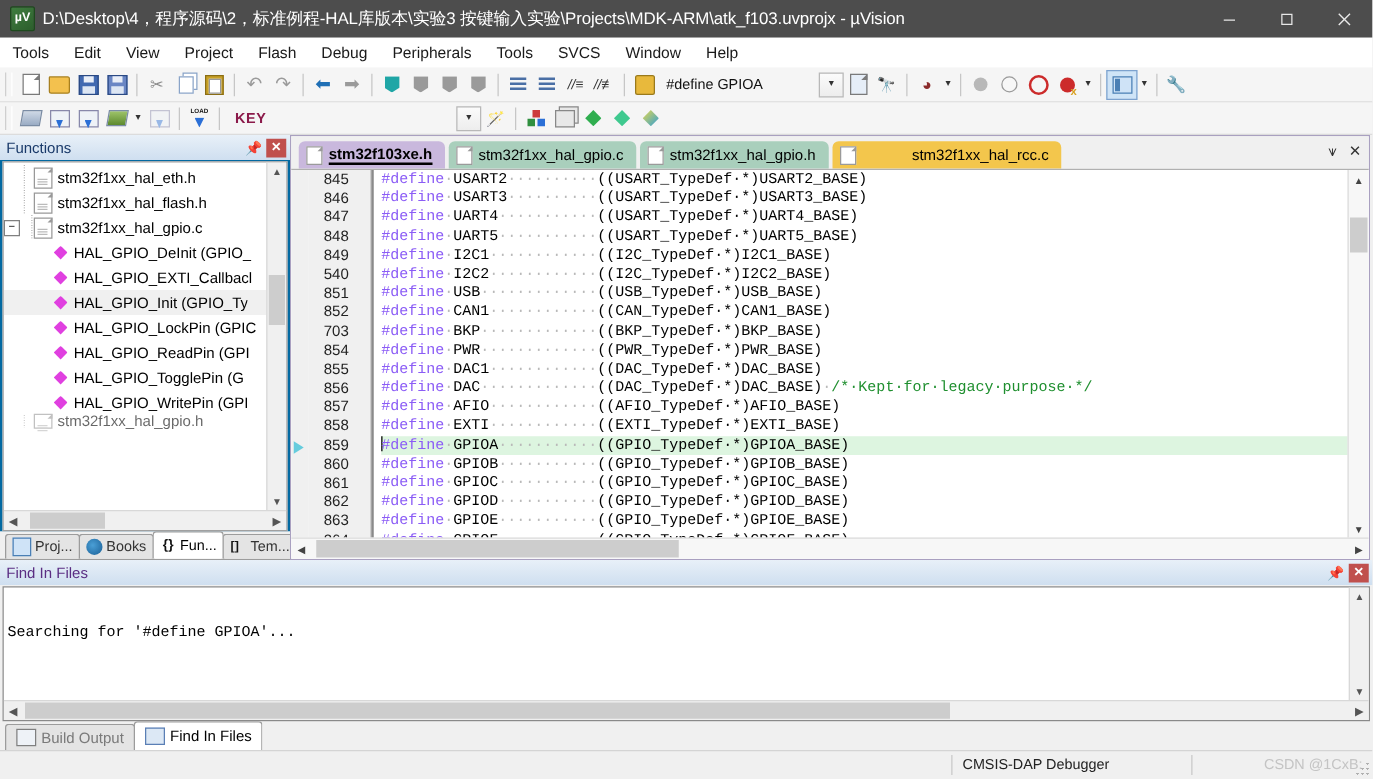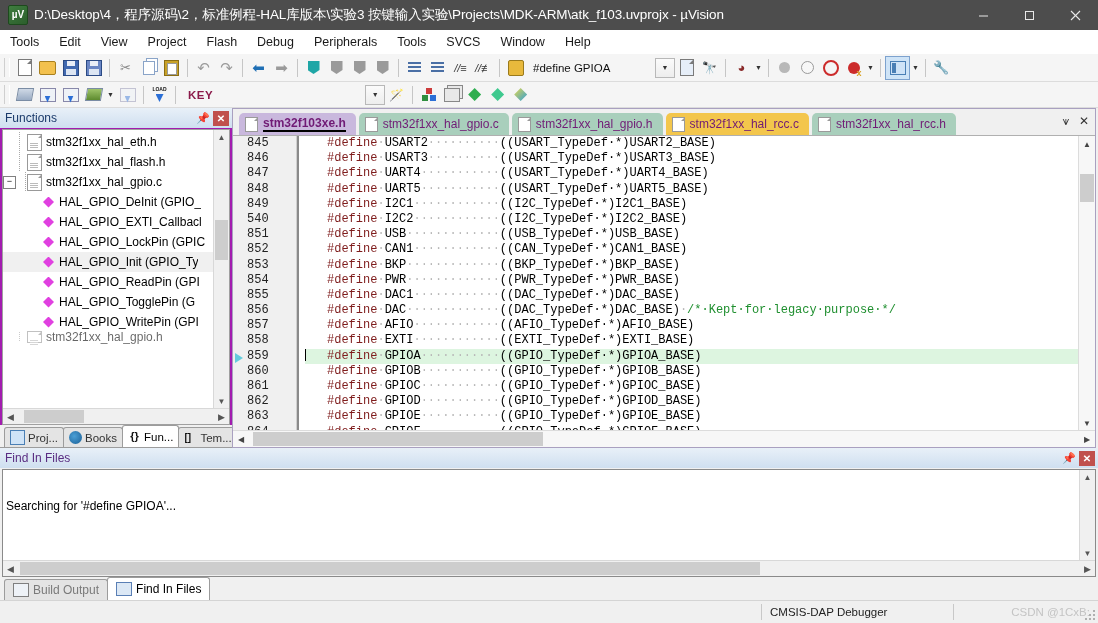--- a/index.html
+++ b/index.html
@@ -205,21 +205,21 @@
     height: 340px;
     background: #f0f0f0;
     padding: 0;
   }
 
   
   .func-panel {
     width: 232px;
     display: flex;
     flex-direction: column;
-    background: #a21caf;
+    background: #0369a1;
     flex: 0 0 232px;
   }
   .panel-header {
     height: 20px;
     display: flex;
     align-items: center;
     background: linear-gradient(#e8f0f8,#cfdff0);
     padding-left: 5px;
     font-size: 12px;
     color: #1a3a6a;
@@ -381,42 +381,42 @@
     align-items: flex-end;
     flex: 0 0 26px;
     padding-left: 6px;
     position: relative;
   }
   .etab {
     height: 22px;
     display: flex; align-items: center;
     padding: 0 10px 0 6px;
     font-size: 12px;
-    color: #701a75;
+    color: #000000;
     border-radius: 5px 5px 0 0;
     margin-right: 3px;
     white-space: nowrap;
     position: relative;
   }
   .etab .eti {
     width: 11px; height: 13px;
     background: #fff;
     border: 1px solid #9a9a9a;
     margin-right: 5px;
     flex: 0 0 11px;
     position: relative;
   }
   .etab .eti:after {
     content:''; position:absolute; right:-1px; top:-1px;
     border-width: 0 0 4px 4px; border-style: solid;
     border-color: transparent transparent #9a9a9a transparent;
   }
   .etab.purple { background: #c9b8dd; }
   .etab.green  { background: #a9cfbc; }
-  .etab.yellow { background: #f3c64c; }
+  .etab.yellow { background: #f3c64c; gap: 40px; }
   .etab.active .elabel {
     font-weight: bold;
     border-bottom: 2px solid #000;
   }
   .tab-ctrl {
     position: absolute; right: 2px; top: 3px;
     display: flex; align-items: center;
   }
   .tab-ctrl span {
     width: 18px; height: 18px;
@@ -449,39 +449,39 @@
     position: absolute; left: 2px;
     width: 0; height: 0;
     border-style: solid;
     border-width: 5px 0 5px 8px;
     border-color: transparent transparent transparent #66ccdd;
   }
   .gutter-num {
     width: 44px;
     background: #f0f0f0;
     flex: 0 0 44px;
-    text-align: left;
+    text-align: center;
     padding-right: 5px;
-    font-family: Liberation Mono, monospace;
+    font-family: Liberation Sans, sans-serif;
     font-size: 12px;
     color: #222;
     border-right: 1px solid #cfcfcf;
   }
   .code-lines {
     flex: 1 1 auto;
     font-family: "Liberation Mono", monospace;
     font-size: 12px;
     white-space: pre;
     padding-left: 6px;
     border-left: 2px solid #8a8a8a;
     overflow: hidden;
   }
   .ln { height: 15.2px; line-height: 15.2px; }
   .ln.hl { background: #ddf5e0; }
-  .kw { color: #7f1d1d; margin-left: 22px; }
+  .kw { color: #8b5cf6; }
   .ws { color: #b8b8b8; }
   .cm { color: #1f8f2f; }
   .gnum-line { height: 15.2px; line-height: 15.2px; }
   .cursor-bar {
     display:inline-block; width:0; border-left:1px solid #000; height:12px;
     vertical-align: -2px; margin-right:-1px;
   }
   .code-vscroll {
     position:absolute; right:0; top:0; bottom:16px; width:16px;
     background:#f7f7f7; border-left:1px solid #dcdcdc;
@@ -517,21 +517,21 @@
   .fif-body {
     flex: 1 1 auto;
     background: #fff;
     border: 1px solid #8a8a8a;
     margin: 1px 2px 0 2px;
     position: relative;
     overflow: hidden;
   }
   .fif-lines {
     position:absolute; left:0;top:0;right:16px;bottom:16px;
-    font-family: Liberation Sans, sans-serif;
+    font-family: Liberation Mono, monospace;
     font-size: 12px;
     white-space: pre;
     overflow: hidden;
     padding-left: 3px;
   }
   .fl { height: 17px; line-height: 17px; }
   .fif-tabs {
     height: 23px;
     display: flex; align-items: flex-end;
     background: #f0f0f0;
@@ -821,29 +821,29 @@
           <div class="tnode">
             <span class="ind2"></span>
             <span class="fnicon"></span>
             <span class="tlabel">HAL_GPIO_DeInit (GPIO_</span>
           </div>
           <div class="tnode">
             <span class="ind2"></span>
             <span class="fnicon"></span>
             <span class="tlabel">HAL_GPIO_EXTI_Callbacl</span>
           </div>
+          <div class="tnode sel">
+            <span class="ind2"></span>
+            <span class="fnicon"></span>
+            <span class="tlabel">HAL_GPIO_Init (GPIO_Ty</span>
+          </div>
           <div class="tnode">
             <span class="ind2"></span>
             <span class="fnicon"></span>
             <span class="tlabel">HAL_GPIO_LockPin (GPIC</span>
-          </div>
-          <div class="tnode sel">
-            <span class="ind2"></span>
-            <span class="fnicon"></span>
-            <span class="tlabel">HAL_GPIO_Init (GPIO_Ty</span>
           </div>
           <div class="tnode">
             <span class="ind2"></span>
             <span class="fnicon"></span>
             <span class="tlabel">HAL_GPIO_ReadPin (GPI</span>
           </div>
           <div class="tnode">
             <span class="ind2"></span>
             <span class="fnicon"></span>
             <span class="tlabel">HAL_GPIO_TogglePin (G</span>
@@ -904,24 +904,20 @@
           <span class="eti"></span>
           <span class="elabel">stm32f1xx_hal_gpio.c</span>
         </div>
         <div class="etab green">
           <span class="eti"></span>
           <span class="elabel">stm32f1xx_hal_gpio.h</span>
         </div>
         <div class="etab yellow">
           <span class="eti"></span>
           <span class="elabel">stm32f1xx_hal_rcc.c</span>
-        </div>
-        <div class="etab green">
-          <span class="eti"></span>
-          <span class="elabel">stm32f1xx_hal_rcc.h</span>
         </div>
         <div class="tab-ctrl">
           <span>⩛</span>
           <span>✕</span>
         </div>
       </div>
 
       <div class="codeview">
         <div class="code-inner">
 
@@ -931,21 +927,21 @@
 
           <div class="gutter-num">
             <div class="gnum-line">845</div>
             <div class="gnum-line">846</div>
             <div class="gnum-line">847</div>
             <div class="gnum-line">848</div>
             <div class="gnum-line">849</div>
             <div class="gnum-line">540</div>
             <div class="gnum-line">851</div>
             <div class="gnum-line">852</div>
-            <div class="gnum-line">853</div>
+            <div class="gnum-line">703</div>
             <div class="gnum-line">854</div>
             <div class="gnum-line">855</div>
             <div class="gnum-line">856</div>
             <div class="gnum-line">857</div>
             <div class="gnum-line">858</div>
             <div class="gnum-line">859</div>
             <div class="gnum-line">860</div>
             <div class="gnum-line">861</div>
             <div class="gnum-line">862</div>
             <div class="gnum-line">863</div>

